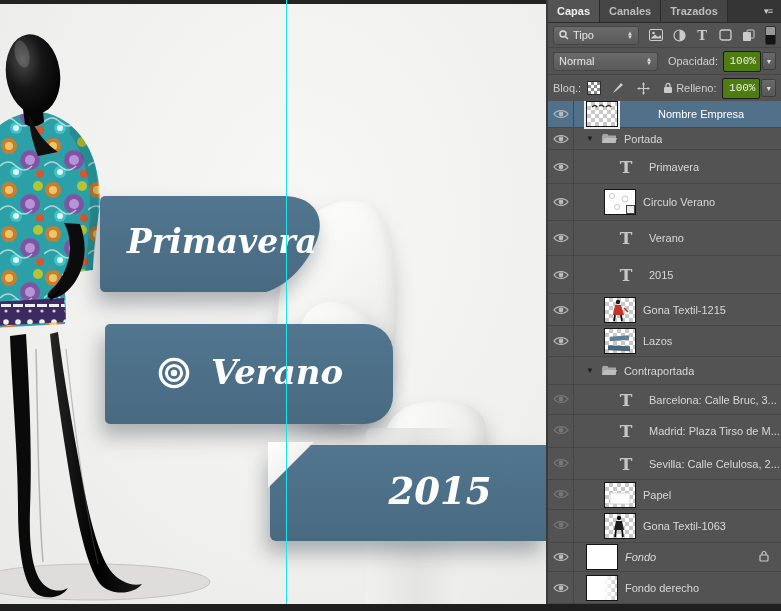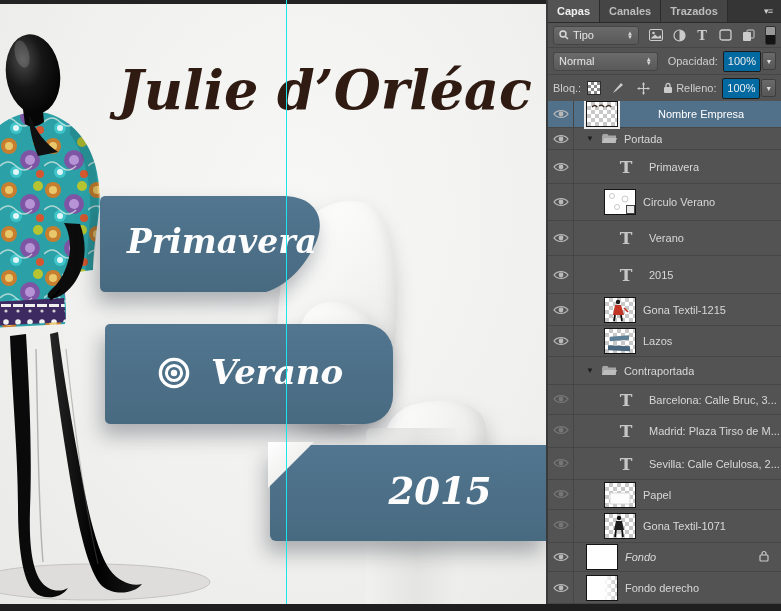--- a/index.html
+++ b/index.html
@@ -47,22 +47,22 @@
   .kind-box,.blend-box{height:19px;background:linear-gradient(#6b6b6b,#595959);border:1px solid #454545;border-radius:3px;
     display:flex;align-items:center;padding:0 5px;font-size:11px;color:#e6e6e6;box-sizing:border-box;}
   .kind-box{width:86px;gap:4px;}
   .spin{margin-left:auto;display:flex;flex-direction:column;line-height:4px;font-size:6px;color:#d9d9d9;}
   .f-icons{display:flex;gap:7px;margin-left:9px;align-items:center;}
   .f-icon{width:16px;height:16px;display:flex;align-items:center;justify-content:center;color:#cbcbcb;}
   .toggle{margin-left:auto;width:9px;height:17px;border:1px solid #323232;border-radius:2px;background:linear-gradient(#999 0 45%,#141414 45%);}
   .blend-row,.lock-row{height:27px;}
   .blend-box{width:112px;}
   .lbl{font-size:11px;color:#cfcfcf;}
-  .val-box{width:40px;height:21px;background:#0369a1;border:1px solid #1b1b1b;border-radius:2px;color:#ededed;font-size:11px;
-    display:flex;align-items:center;justify-content:flex-end;padding:0 4px;box-sizing:border-box;}
+  .val-box{width:40px;height:21px;background:#4d7c0f;border:1px solid #1b1b1b;border-radius:2px;color:#ededed;font-size:11px;
+    display:flex;align-items:center;justify-content:flex-end;padding:0 4px;box-sizing:border-box;font-family:Liberation Mono, monospace;}
   .val-arrow{width:15px;height:18px;background:linear-gradient(#6a6a6a,#565656);border:1px solid #3e3e3e;border-radius:2px;margin-left:1px;
     display:flex;align-items:center;justify-content:center;color:#ddd;font-size:7px;box-sizing:border-box;}
   .lock-icons{display:flex;gap:9px;margin-left:6px;align-items:center;}
   .mini-checker{width:12px;height:12px;border:1px solid #2e2e2e;background-color:#fff;
     background-image:linear-gradient(45deg,#8a8a8a 26%,transparent 26%,transparent 74%,#8a8a8a 74%),linear-gradient(45deg,#8a8a8a 26%,transparent 26%,transparent 74%,#8a8a8a 74%);
     background-size:6px 6px;background-position:0 0,3px 3px;}
   .layers-list{position:absolute;left:0;top:101px;width:233px;bottom:7px;overflow:hidden;}
   .layer-row{display:flex;align-items:center;border-bottom:1px solid #464646;box-sizing:border-box;background:#535353;}
   .layer-row.sel{background:#51708a;}
   .eye-cell{width:25px;align-self:stretch;border-right:1px solid #464646;display:flex;align-items:center;justify-content:center;flex:none;}
@@ -133,21 +133,20 @@
         <ellipse cx="22" cy="50" rx="7" ry="14" fill="#ffffff" opacity=".15" transform="rotate(-14 22 50)"></ellipse>
         <path d="M80,220 C86,236 86,252 81,266 C77,277 70,286 62,291 C57,294 50,296 48,293 C46,290 51,286 56,281 C63,273 69,260 70,246 C70,234 68,226 64,219 Z" fill="#0c0c0c"></path>
         <path d="M60,286 L51,295" stroke="#000" stroke-width="2.4" stroke-linecap="round"></path>
       </svg>
 
       <div class="rb rbA"></div>
       <div class="rb rbA2"></div>
       <div class="rb rbB"></div>
       <div class="rb rbC"></div>
 
-      <div class="brand">Julie d’Orléac</div>
 
       <div class="band bandA">
         <div class="band-fill"></div>
         <div class="band-label">Primavera</div>
       </div>
       <div class="band bandB">
         <div class="band-fill"></div>
         <svg class="target" width="34" height="34" viewBox="0 0 34 34">
           <circle cx="17" cy="17" r="13.6" fill="none" stroke="#ffffff" stroke-width="3.4"></circle>
           <circle cx="17" cy="17" r="7.6" fill="none" stroke="#ffffff" stroke-width="3"></circle>
@@ -439,21 +438,21 @@
                 <path d="M1 6 C4 1.5 12 1.5 15 6 C12 10.5 4 10.5 1 6 Z" fill="none" stroke="#b9b9b9" stroke-width="1.3"></path>
                 <circle cx="8" cy="6" r="2.4" fill="#b9b9b9"></circle>
               </svg></span>
           </div>
           <div class="row-content" style="padding-left: 30px;">
             <span class="thumb checker"><svg width="30" height="24" viewBox="0 0 30 24">
                 <circle cx="14" cy="4" r="2.2" fill="#111"></circle>
                 <path d="M11 7 L17 7 L19 16 L9 16 Z" fill="#1c1c1c"></path>
                 <path d="M11 16 L10 23 M17 16 L18 23" stroke="#111" stroke-width="1.8"></path>
               </svg></span>
-            <span class="lname">Gona Textil-1071</span>
+            <span class="lname">Gona Textil-1063</span>
           </div>
         </div>
         <div class="layer-row" style="height: 29px;">
           <div class="eye-cell">
             <svg width="16" height="12" viewBox="0 0 16 12">
               <path d="M1 6 C4 1.5 12 1.5 15 6 C12 10.5 4 10.5 1 6 Z" fill="none" stroke="#b9b9b9" stroke-width="1.3"></path>
               <circle cx="8" cy="6" r="2.4" fill="#b9b9b9"></circle>
             </svg>
           </div>
           <div class="row-content" style="padding-left: 12px;">

